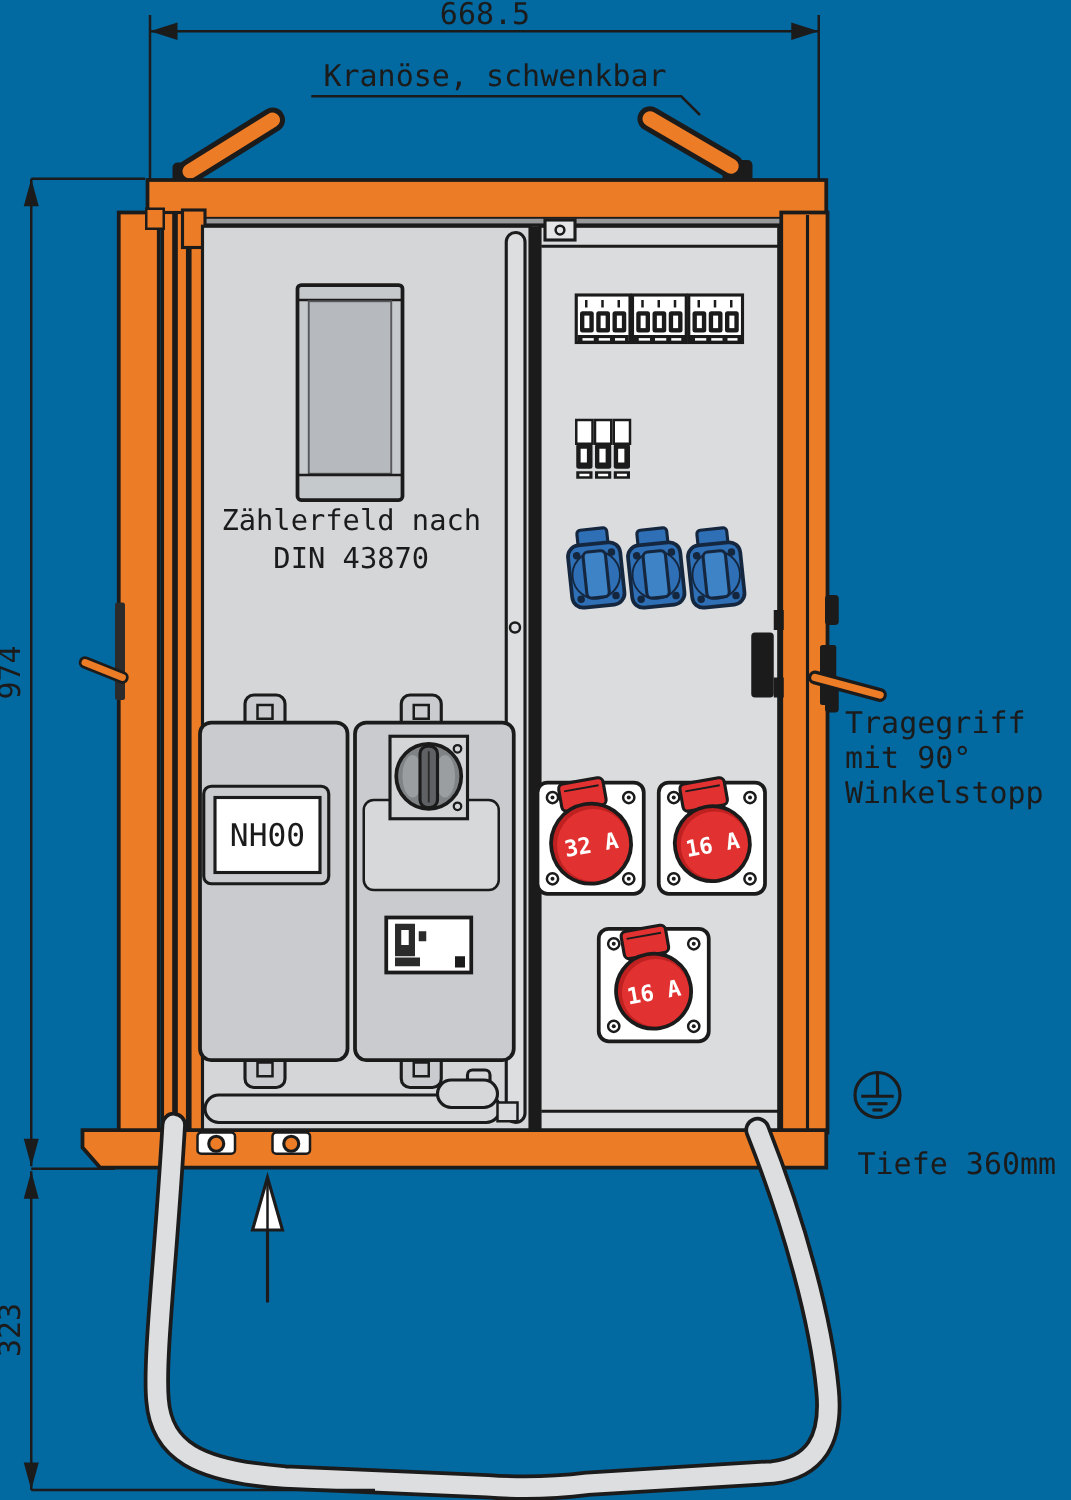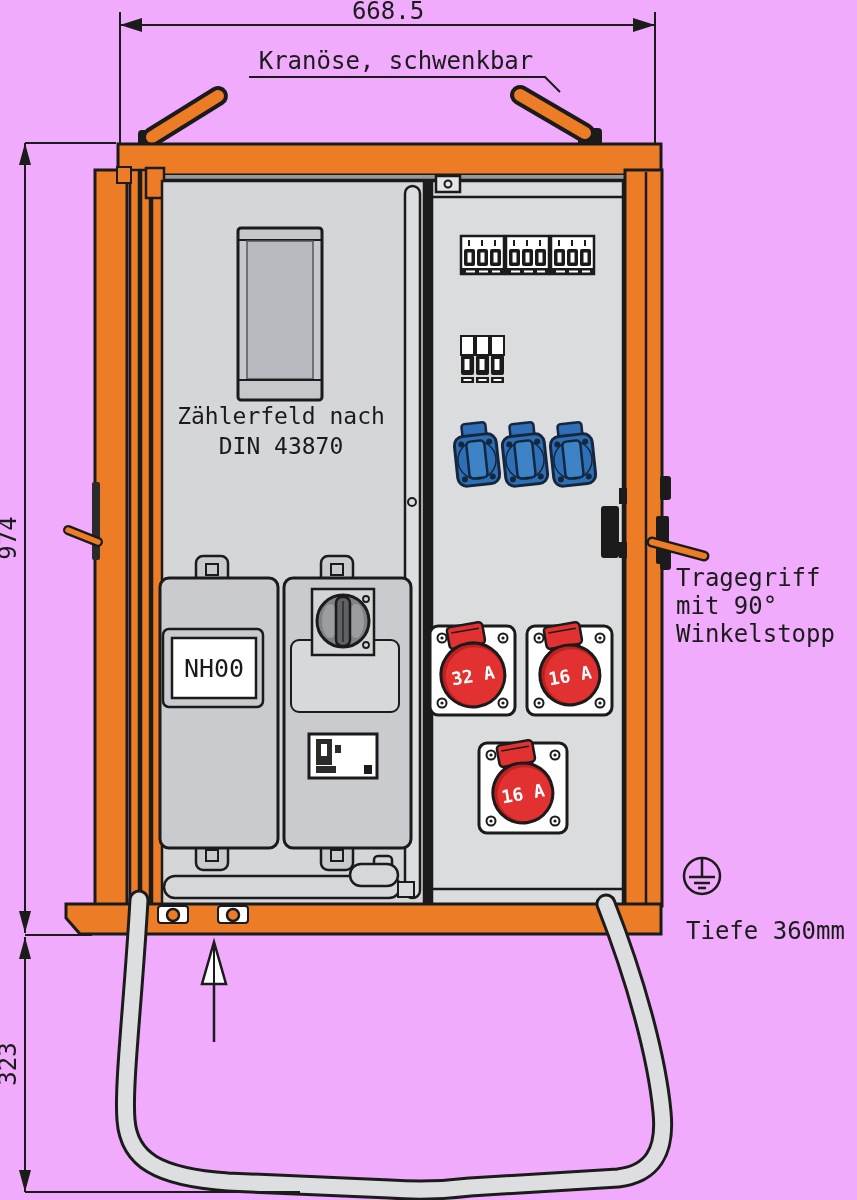--- a/index.html
+++ b/index.html
@@ -1,16 +1,16 @@
 <!DOCTYPE html>
 <html><head>
 <meta charset="utf-8">
 <style>
   html,body{margin:0;padding:0;background:#ffffff;}
-  .stage{position:relative;width:857px;height:1200px;background:#f0abfc;overflow:hidden;text-align:right;}
+  .stage{position:relative;width:857px;height:1200px;background:#0369a1;overflow:hidden;text-align:right;}
   svg{position:absolute;left:0;top:0;}
   .t{font-family:"DejaVu Sans Mono","Liberation Mono",monospace;fill:#1b1b1b;}
   .t-dim{font-size:24px;}
   .t-lbl{font-size:24px;}
   .t-sm{font-size:23px;}
   .t-nh{font-size:25px;}
   .t-cee{font-family:"DejaVu Sans Mono","Liberation Mono",monospace;font-size:18px;font-weight:bold;fill:#ffffff;}
   .ln{stroke:#1b1b1b;stroke-width:2;fill:none;}
   .arrow{fill:#1b1b1b;stroke:none;}
 </style>

